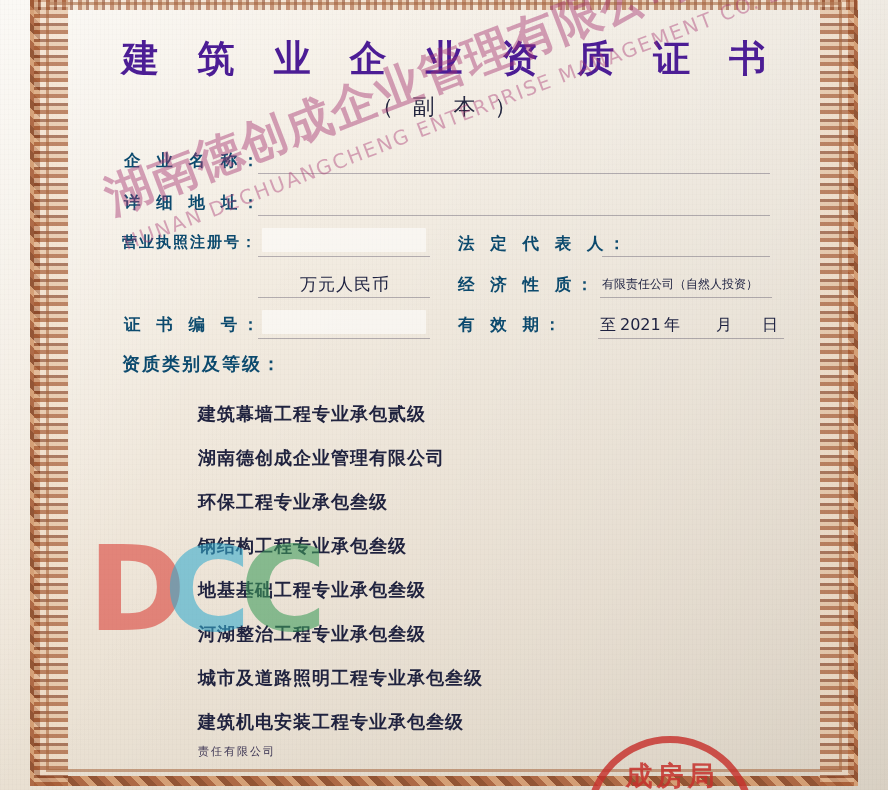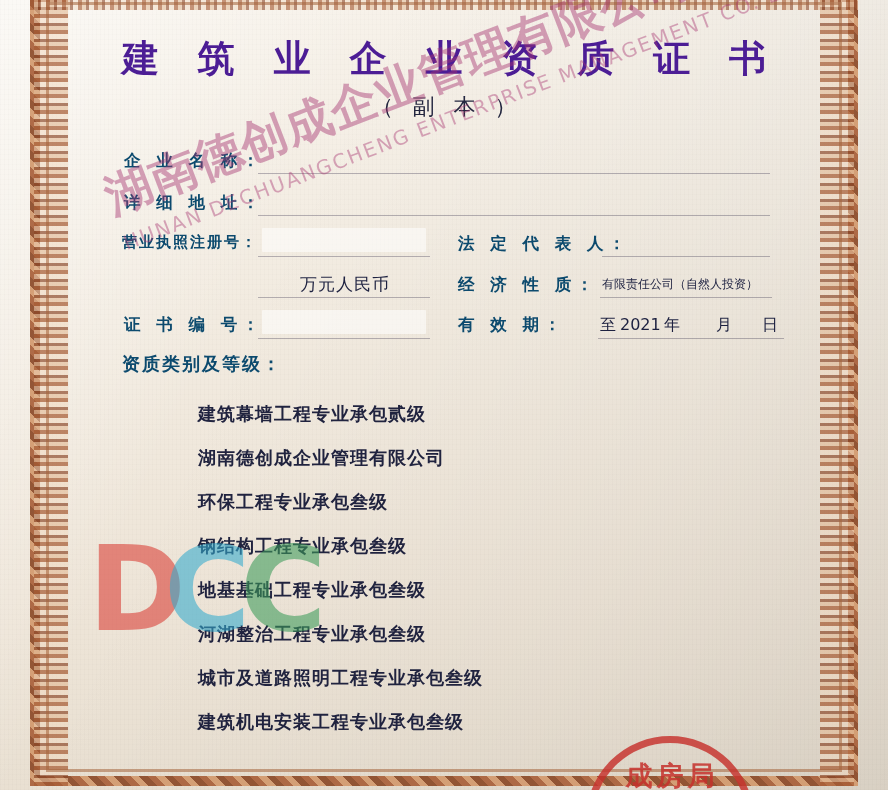--- a/index.html
+++ b/index.html
@@ -312,20 +312,21 @@
 
     <div class="qual-list">
       <div class="qual-item">建筑幕墙工程专业承包贰级</div>
       <div class="qual-item">湖南德创成企业管理有限公司</div>
       <div class="qual-item">环保工程专业承包叁级</div>
       <div class="qual-item">钢结构工程专业承包叁级</div>
       <div class="qual-item">地基基础工程专业承包叁级</div>
       <div class="qual-item">河湖整治工程专业承包叁级</div>
       <div class="qual-item">城市及道路照明工程专业承包叁级</div>
       <div class="qual-item">建筑机电安装工程专业承包叁级</div>
+      <div class="qual-tail">责任有限公司</div>
     </div>
 
     <div class="seal"></div>
     <div class="seal-text">成房局</div>
 
     <div class="wm">
       <div class="wm-cn">湖南德创成企业管理有限公司</div>
       <div class="wm-en">HUNAN DECHUANGCHENG ENTERPRISE MANAGEMENT CO. LTD</div>
     </div>
     <div class="wm-logo">

